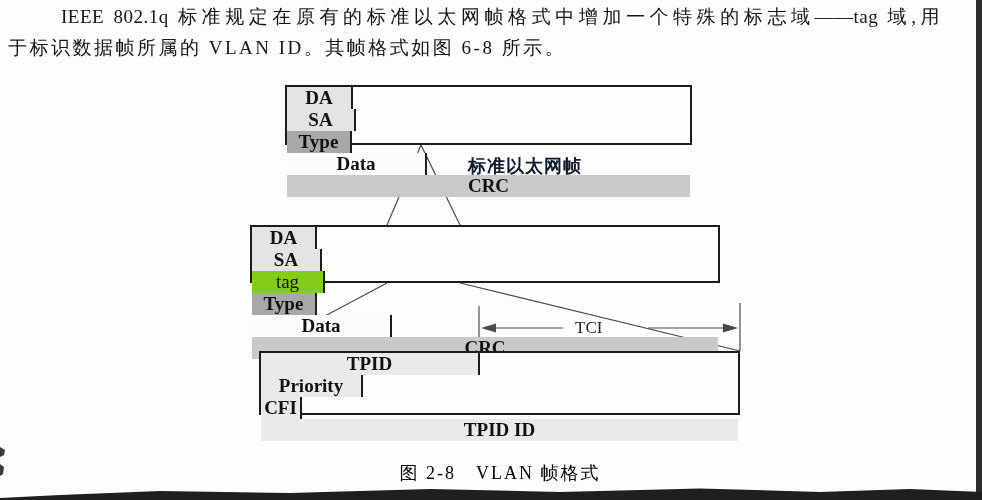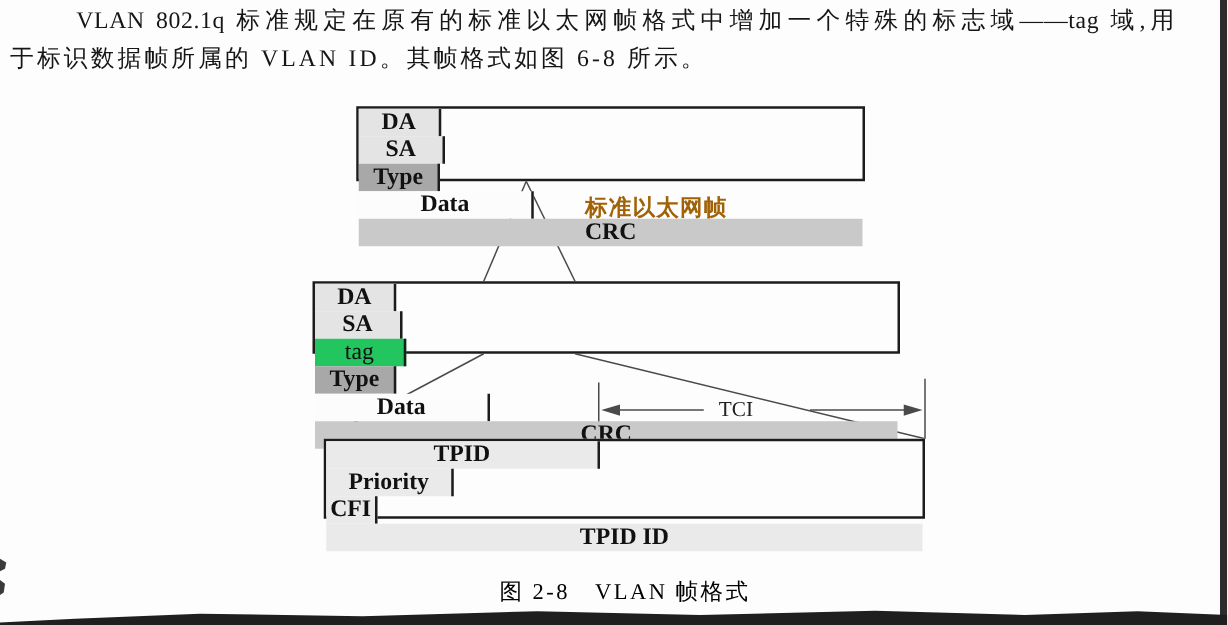--- a/index.html
+++ b/index.html
@@ -40,21 +40,21 @@
     font-size: 19px;
     color: #111;
   }
   .cell:last-child { border-right: none; flex: 1 1 auto; }
 
   #frame-standard { left: 285px; top: 85px;  width: 407px; height: 60px; }
   #frame-tagged   { left: 250px; top: 225px; width: 470px; height: 58px; }
   #frame-detail   { left: 259px; top: 351px; width: 481px; height: 64px; }
 
   .bg-light { background: #e4e4e4; }
-  .bg-tag   { background: #22c55e; }
+  .bg-tag   { background: #84cc16; }
   .bg-type  { background: #a8a8a8; }
   .bg-data  { background: #fcfcfc; }
   .bg-crc   { background: #c9c9c9; }
   .bg-det   { background: #eaeaea; }
 
   #frame-standard .c1 { width: 66px; }
   #frame-standard .c2 { width: 69px; }
   #frame-standard .c3 { width: 65px; }
   #frame-standard .c4 { width: 140px; }
 
@@ -67,21 +67,21 @@
   #frame-detail .c1 { width: 219px; }
   #frame-detail .c2 { width: 102px; }
   #frame-detail .c3 { width: 41px; }
 
   
   .zh-label {
     position: absolute;
     font-weight: bold;
     font-size: 18px;
     text-align: center;
-    color: #a16207;
+    color: #0f172a;
     white-space: nowrap;
   }
   #label-standard { left: 435px; top: 154px; width: 180px; letter-spacing: 1px; }
   #label-tagged-detail { left: 347px; top: 425px; width: 300px; letter-spacing: 0.5px; }
   #figure-caption {
     position: absolute; left: 350px; top: 461px; width: 300px;
     text-align: center; font-size: 18px; font-weight: normal;
     letter-spacing: 2px; color: #000000; white-space: nowrap;
   }
   #tci-label {
@@ -95,21 +95,21 @@
     pointer-events: none;
   }
   .thin { stroke: #4a4a4a; stroke-width: 1.2; fill: none; }
   .arrowhead { fill: #4a4a4a; stroke: none; }
 </style>
 </head>
 <body>
 
 <div id="page">
 
-  <div id="para-line1" class="para-line">VLAN 802.1q 标准规定在原有的标准以太网帧格式中增加一个特殊的标志域——tag 域,用</div>
+  <div id="para-line1" class="para-line">IEEE 802.1q 标准规定在原有的标准以太网帧格式中增加一个特殊的标志域——tag 域,用</div>
   <div id="para-line2" class="para-line">于标识数据帧所属的 VLAN ID。其帧格式如图 6-8 所示。</div>
 
   <svg id="lines-overlay" viewBox="0 0 982 500" xmlns="http://www.w3.org/2000/svg">
 
     <line class="thin" x1="421" y1="145" x2="387" y2="225"></line>
     <line class="thin" x1="421" y1="145" x2="460" y2="225"></line>
 
     <line class="thin" x1="387" y1="283" x2="259" y2="351"></line>
     <line class="thin" x1="460" y1="283" x2="740" y2="351"></line>
 

